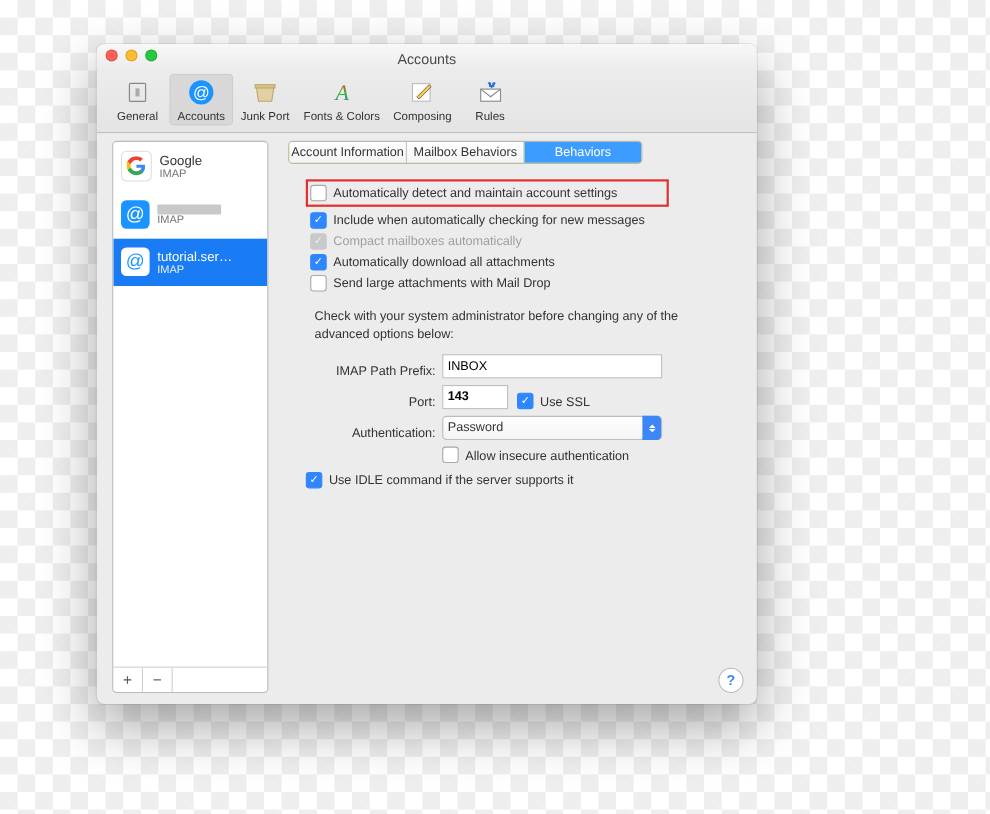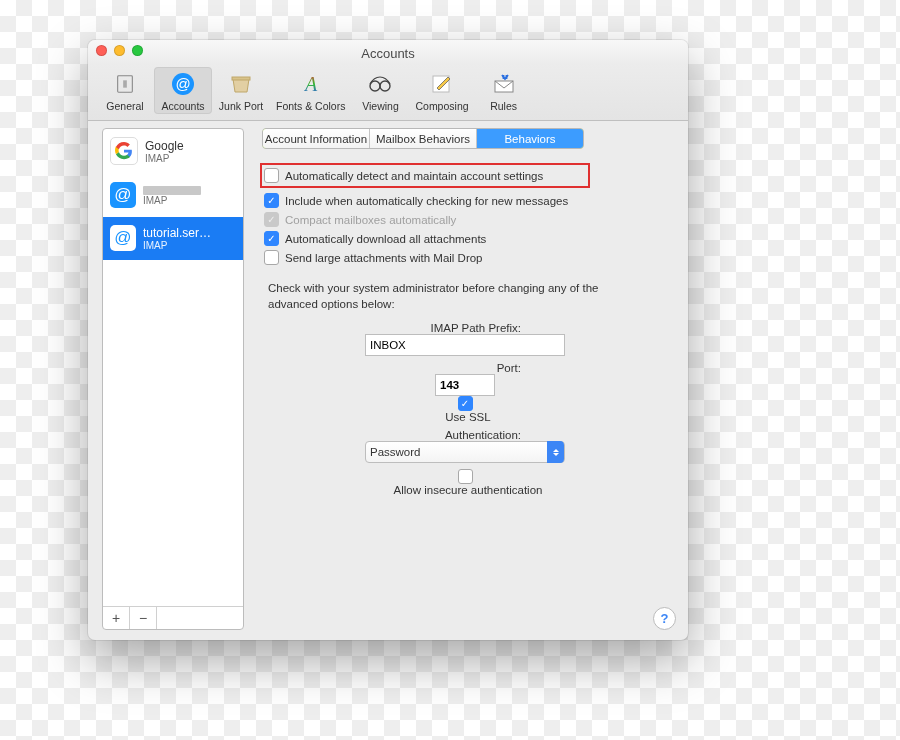--- a/index.html
+++ b/index.html
@@ -127,21 +127,21 @@
   .tab {
     flex: 1; display: flex; align-items: center; justify-content: center;
     font-size: 11.5px;
     border-right: 1px solid #c5c5c5;
     background: linear-gradient(#ffffff, #f3f3f3);
   }
   .tab:last-child { border-right: none; }
   .tab.selected { background: #3c9cff; color: #fff; }
   .settings {
     margin-top: 14px;
-    margin-left: 2px;
+    margin-left: 20px;
   }
   .highlight-box {
     border: 2px solid #e03030;
     padding: 3px 6px 3px 2px;
     margin-bottom: 3px;
     display: inline-flex;
     align-items: center;
     width: 318px;
   }
   .chk-row { display: flex; align-items: center; gap: 6px; padding: 2px 0 2px 4px; font-size: 11.5px; }
@@ -156,23 +156,22 @@
   .chk.disabled { background: #eee; border-color: #ccc; }
   .chk.checked.disabled { background: #c9c9c9; border-color:#c9c9c9;}
   .chk.checked.disabled::after { color:#eee; }
   .admin-note {
     margin: 14px 0 10px 8px;
     font-size: 11.5px;
     width: 340px;
     line-height: 1.35;
   }
   .field-row {
-    display: flex; align-items: center;
+    display: flex; align-items: flex-end;
     margin: 6px 0;
-    flex-direction: column;
   }
   .field-label { width: 118px; text-align: right; margin-right: 6px; font-size: 11.5px; }
   .text-input {
     height: 18px; border: 1px solid #bdbdbd; background: #fff;
     font-size: 11.5px; padding: 1px 4px; font-family: inherit;
   }
   .select {
     height: 20px; border: 1px solid #bdbdbd; border-radius: 4px;
     background: linear-gradient(#ffffff,#f4f4f4);
     font-size: 11.5px; display: inline-flex; align-items: center;
@@ -242,31 +241,20 @@
             <defs>
               <linearGradient id="g1" x1="0" y1="0" x2="0" y2="1">
                 <stop offset="0" stop-color="#e33"></stop>
                 <stop offset="0.5" stop-color="#3b3"></stop>
                 <stop offset="1" stop-color="#35f"></stop>
               </linearGradient>
             </defs>
           </svg>
       </div>
       <span>Fonts &amp; Colors</span>
-    </div>
-    <div class="tool-item">
-      <div class="tool-icon">
-        <svg width="26" height="20" viewBox="0 0 26 20">
-            <circle cx="8" cy="12" r="5" fill="none" stroke="#444" stroke-width="1.4"></circle>
-            <circle cx="18" cy="12" r="5" fill="none" stroke="#444" stroke-width="1.4"></circle>
-            <path d="M13 11 q0 -2 0 0" stroke="#444" fill="none"></path>
-            <path d="M3 10 q4 -7 10 -7 q6 0 10 7" stroke="#444" fill="none" stroke-width="1.2"></path>
-          </svg>
-      </div>
-      <span>Viewing</span>
     </div>
     <div class="tool-item">
       <div class="tool-icon">
         <svg width="22" height="22" viewBox="0 0 22 22">
             <rect x="2" y="3" width="16" height="16" fill="#fff" stroke="#bbb"></rect>
             <path d="M6 15 L17 4 L19 6 L8 17 z" fill="#f7c948" stroke="#555" stroke-width="0.7"></path>
           </svg>
       </div>
       <span>Composing</span>
     </div>
@@ -374,18 +362,22 @@
             <span>Password</span>
             <span class="arrow"></span>
           </div>
         </div>
         <div class="field-row">
           <div class="field-label"></div>
           <span class="chk"></span>
           <span style="margin-left:6px;font-size:11.5px">Allow insecure authentication</span>
         </div>
 
+        <div class="chk-row" style="margin-top:6px; margin-left:-4px">
+          <span class="chk checked"></span>
+          <span>Use IDLE command if the server supports it</span>
+        </div>
       </div>
 
       <div class="help-btn">?</div>
     </div>
   </div>
 </div>
 
 </body></html>

